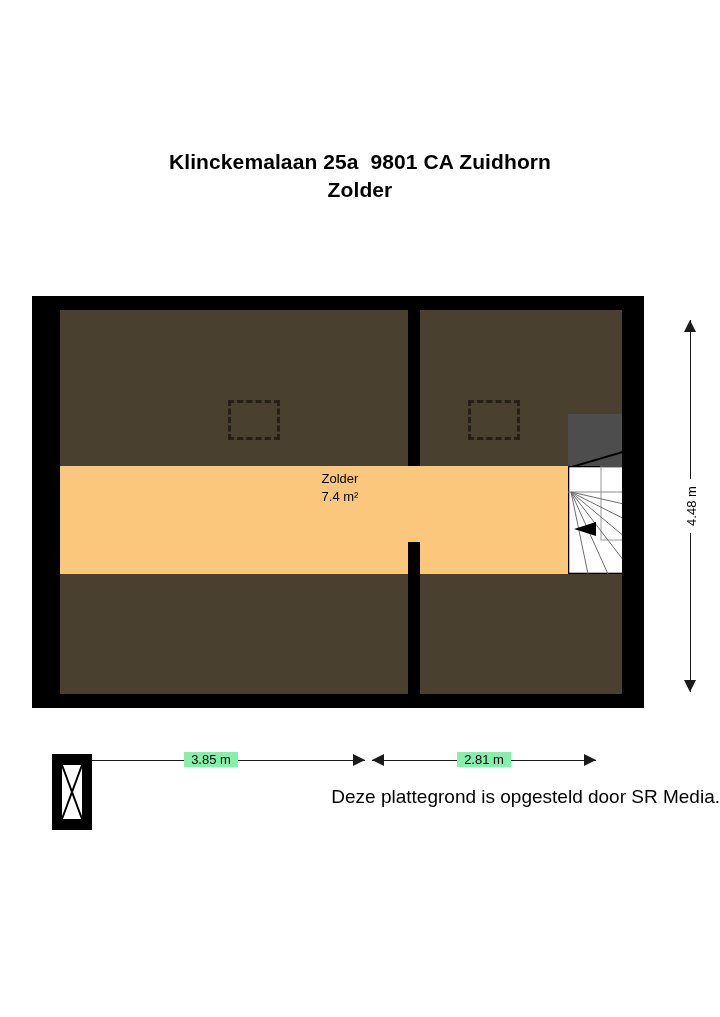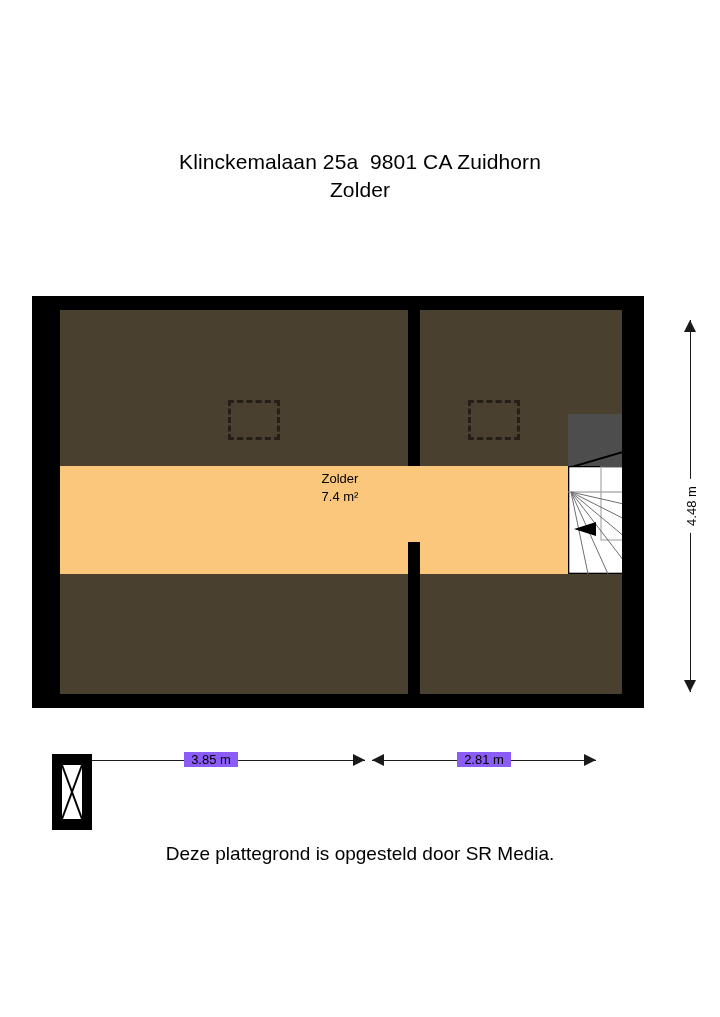--- a/index.html
+++ b/index.html
@@ -16,20 +16,21 @@
     overflow: hidden;
   }
 
   
   #header {
     position: absolute;
     left: 0;
     top: 148px;
     width: 720px;
     text-align: center;
+    font-weight: bold;
   }
   #header .line {
     font-size: 21px;
     line-height: 28px;
     letter-spacing: 0.1px;
     color: #000;
     white-space: pre;
   }
 
   
@@ -189,21 +190,21 @@
   .dim-h .tip.r { right: 0; border-left: 12px solid #1a1a1a; }
   .dim-h .dtext {
     position: absolute;
     left: 0; right: 0;
     top: 0;
     text-align: center;
     font-size: 13px;
     line-height: 24px;
   }
   .dim-h .dtext span {
-    background: #8b5cf6;
+    background: #86efac;
     padding: 0 7px;
   }
 
   #dim-left  { left: 57px;  top: 748px; width: 308px; }
   #dim-right { left: 372px; top: 748px; width: 224px; }
 
   #dim-vert {
     position: absolute;
     left: 678px;
     top: 320px;
@@ -237,23 +238,23 @@
     white-space: nowrap;
     font-size: 13px;
     background: #ffffff;
     padding: 4px 7px;
   }
 
   
   #footer {
     position: absolute;
     left: 0;
-    top: 839px;
+    top: 782px;
     width: 720px;
-    text-align: center;
+    text-align: right;
   }
   #footer .line {
     font-size: 19px;
     line-height: 29px;
     color: #000;
     white-space: pre;
   }
 </style>
 </head>
 <body>

